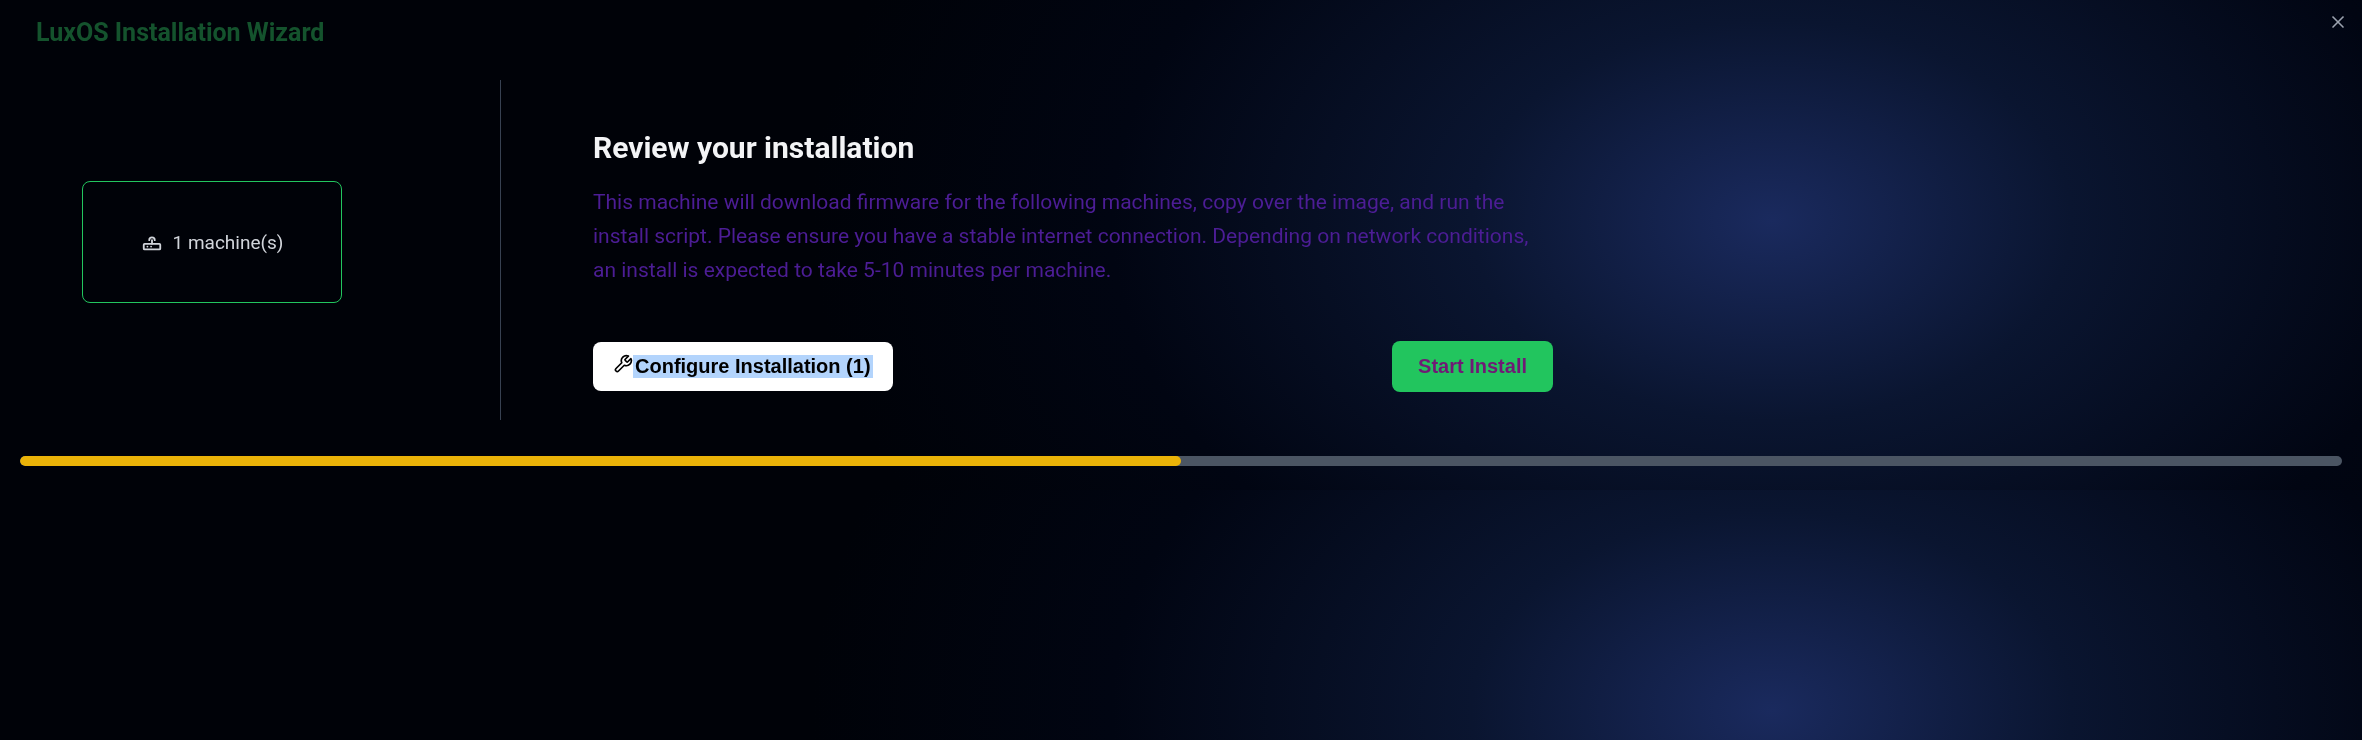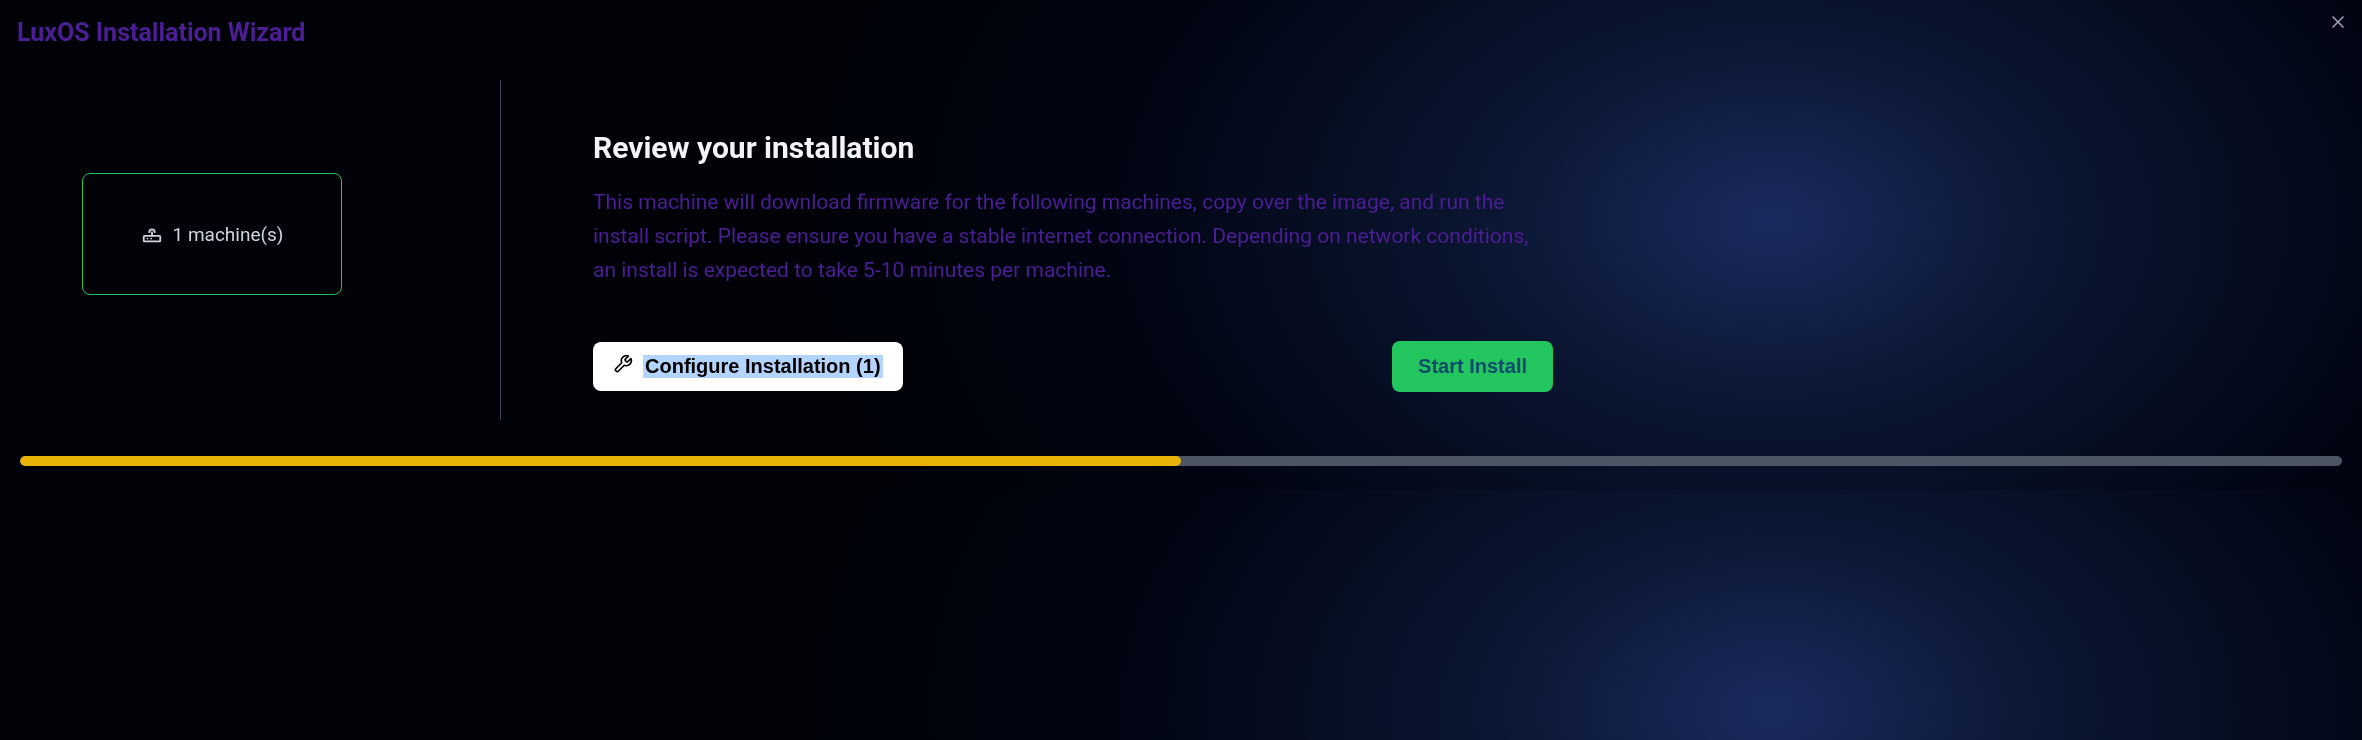--- a/index.html
+++ b/index.html
@@ -20,24 +20,24 @@
     
     .container {
       position: relative;
       width: 100%;
       height: 490px;
     }
     
     .title {
       position: absolute;
       top: 18px;
-      left: 17px;
+      left: 36px;
       font-size: 25px;
       font-weight: 700;
-      color: #4c1d95;
+      color: #14532d;
       text-align: right;
     }
     
     .close-btn {
       position: absolute;
       top: 8px;
       right: 8px;
       width: 32px;
       height: 32px;
       display: flex;
@@ -48,21 +48,21 @@
     }
     
     .close-btn svg {
       width: 20px;
       height: 20px;
     }
     
     .machine-box {
       position: absolute;
       left: 82px;
-      top: 173px;
+      top: 181px;
       width: 260px;
       height: 122px;
       border: 1px solid #22c55e;
       border-radius: 8px;
       display: flex;
       align-items: center;
       justify-content: center;
       gap: 10px;
     }
     
@@ -123,37 +123,36 @@
     .configure-btn {
       background: #ffffff;
       color: #000000;
       border: none;
       border-radius: 8px;
       padding: 12px 20px;
       font-size: 20px;
       font-weight: 600;
       display: flex;
       align-items: center;
-      gap: 10px;
       cursor: pointer;
     }
     
     .configure-btn .label {
       background: #b3d4fc;
       padding: 0 2px;
     }
     
     .wrench-icon svg {
       width: 20px;
       height: 20px;
     }
     
     .start-btn {
       background: #22c55e;
-      color: #0c4a6e;
+      color: #701a75;
       border: none;
       border-radius: 8px;
       padding: 14px 26px;
       font-size: 20px;
       font-weight: 600;
       cursor: pointer;
     }
     
     .progress-bar {
       position: absolute;

